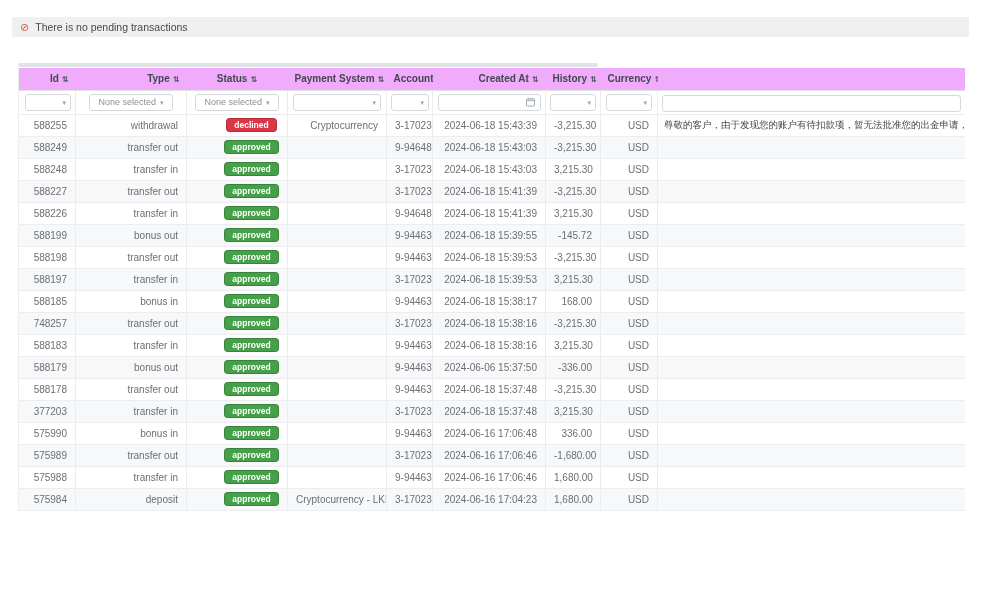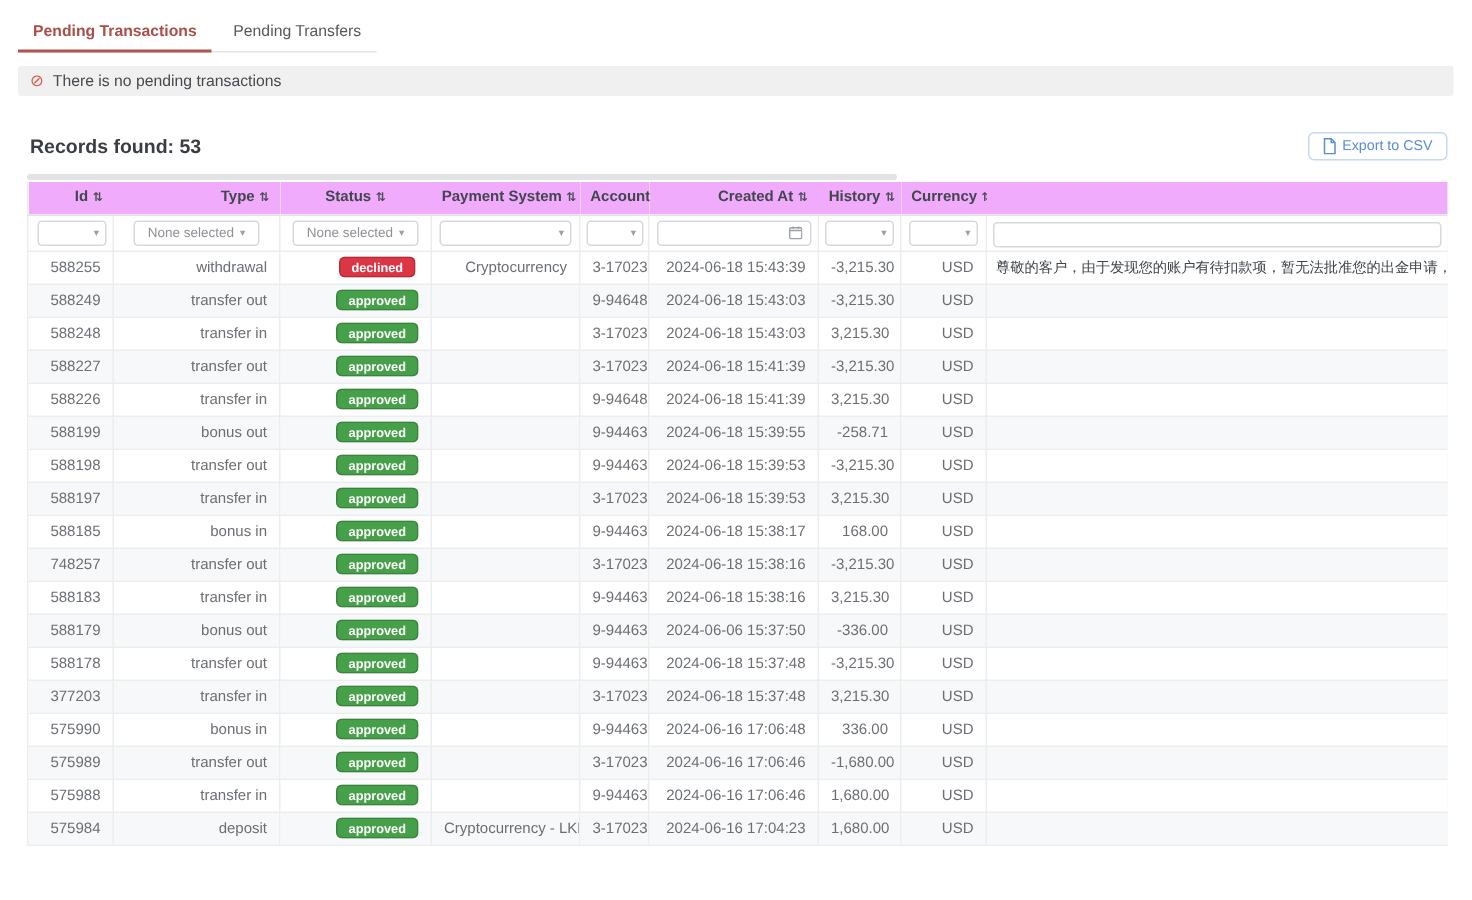--- a/index.html
+++ b/index.html
@@ -176,43 +176,29 @@
     padding: 2px 7px 2px 7px;
     line-height: 1;
     border: 1px solid rgba(0,0,0,0.18);
   }
 </style>
 </head>
 <body>
 
 <div class="page">
 
-  <div class="tabbar">
-    <div class="tab active">Pending Transactions</div>
-    <div class="tab">Pending Transfers</div>
-  </div>
 
   <div class="banner">
     <span class="no-icon">⊘</span>
     <span>There is no pending transactions</span>
   </div>
 
   <div class="gap-lg"></div>
 
 
-  <div class="toolbar">
-    <div class="records">Records found: 53</div>
-    <button class="export-btn">
-      <svg width="9" height="11" viewBox="0 0 9 11">
-        <path d="M1 0.5 H5.5 L8 3 V10.5 H1 Z" fill="none" stroke="#5a8ed0" stroke-width="1"></path>
-        <path d="M5.5 0.5 V3 H8" fill="none" stroke="#5a8ed0" stroke-width="1"></path>
-      </svg>
-      <span>Export to CSV</span>
-    </button>
-  </div>
 
   <div class="hscroll">
     <div class="thumb"></div>
   </div>
 
   <div class="table-wrap">
     <table>
       <colgroup id="colgroup">
           <col class="col-id">
           <col class="col-type">
@@ -349,21 +335,21 @@
             <td class="col-currency al-right">USD</td>
             <td class="col-comment al-left"></td>
           </tr>
           <tr>
             <td class="col-id al-right">588199</td>
             <td class="col-type al-right">bonus out</td>
             <td class="col-status al-center"><span class="badge" style="background: rgb(70, 160, 73);">approved</span></td>
             <td class="col-payment_system al-right"></td>
             <td class="col-account al-right">9-944639</td>
             <td class="col-created_at al-right">2024-06-18 15:39:55</td>
-            <td class="col-amount al-right">-258.71</td>
+            <td class="col-amount al-right">-145.72</td>
             <td class="col-currency al-right">USD</td>
             <td class="col-comment al-left"></td>
           </tr>
           <tr>
             <td class="col-id al-right">588198</td>
             <td class="col-type al-right">transfer out</td>
             <td class="col-status al-center"><span class="badge" style="background: rgb(70, 160, 73);">approved</span></td>
             <td class="col-payment_system al-right"></td>
             <td class="col-account al-right">9-944639</td>
             <td class="col-created_at al-right">2024-06-18 15:39:53</td>

